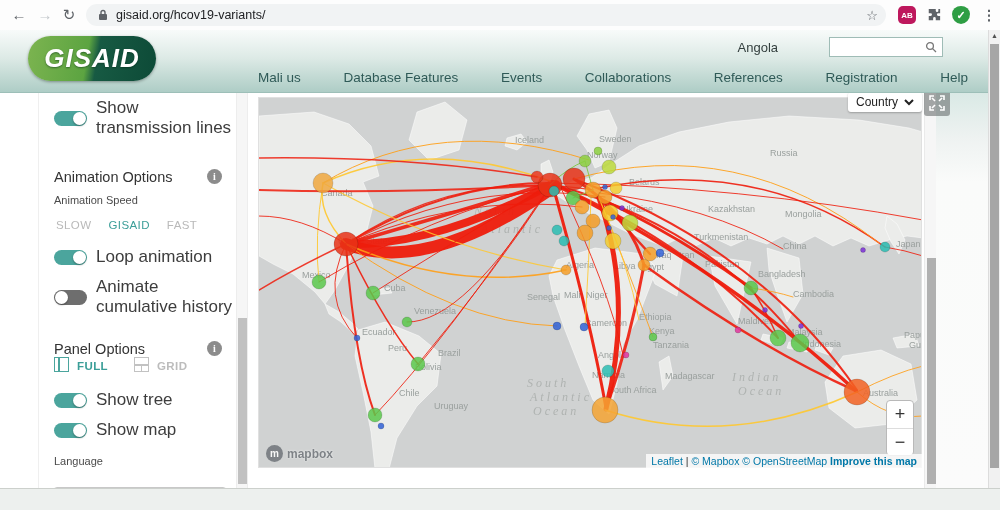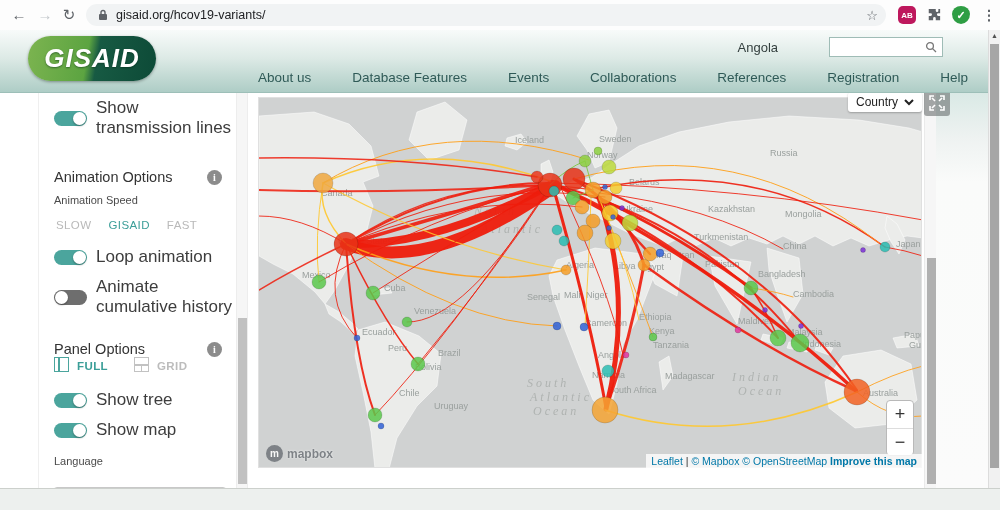--- a/index.html
+++ b/index.html
@@ -42,21 +42,21 @@
   
   .sidebar{position:absolute;left:38px;top:92px;width:198px;height:396px;padding-left:16px;box-sizing:border-box;overflow:hidden;}
   .togglerow{display:flex;align-items:center;}
   .toggle{width:33px;height:15px;border-radius:9px;position:relative;flex:none;cursor:pointer;}
   .toggle.on{background:#4ba59d;}
   .toggle.off{background:#6e6e6e;}
   .toggle::after{content:"";position:absolute;top:1px;width:13px;height:13px;border-radius:50%;background:#fff;box-shadow:0 1px 2px rgba(0,0,0,.35);}
   .toggle.on::after{right:1px;}
   .toggle.off::after{left:1px;}
   .togglerow .tlabel{margin-left:9px;font-size:17px;color:#3d3d3d;}
-  .sideheading{display:flex;align-items:center;justify-content:space-between;padding-right:14px;}
+  .sideheading{display:flex;align-items:flex-start;justify-content:space-between;padding-right:14px;}
   .sideheading .htext{font-size:14.5px;color:#333;font-weight:500;}
   .info-icon{width:15px;height:15px;border-radius:50%;background:#8c8c8c;color:#fff;font-size:10px;font-weight:bold;
     display:flex;align-items:center;justify-content:center;font-family:"Liberation Serif",serif;cursor:pointer;}
   .sublabel{font-size:11px;color:#4a4a4a;}
   .speedrow{display:flex;gap:17px;font-size:11.5px;letter-spacing:.4px;}
   .speed{color:#b9b9b9;cursor:pointer;}
   .speed.active{color:#3b9e98;}
   .panelrow{display:flex;align-items:center;gap:8px;}
   .pm-icon{width:15px;height:15px;box-sizing:border-box;position:relative;}
   .pm-full{border:1.5px solid #4ba59d;}
@@ -146,21 +146,21 @@
     <div class="login">Angola</div>
     <div class="hsearch">
       <span style="margin-right:5px;display:flex;">
         <svg width="12" height="12" viewBox="0 0 12 12">
             <circle cx="5" cy="5" r="3.4" fill="none" stroke="#777" stroke-width="1.3"></circle>
             <line x1="7.6" y1="7.6" x2="11" y2="11" stroke="#777" stroke-width="1.3"></line>
           </svg>
       </span>
     </div>
     <div class="mainnav">
-      <span class="nav-item">About us</span>
+      <span class="nav-item">Mali us</span>
       <span class="nav-item">Database Features</span>
       <span class="nav-item">Events</span>
       <span class="nav-item">Collaborations</span>
       <span class="nav-item">References</span>
       <span class="nav-item">Registration</span>
       <span class="nav-item">Help</span>
     </div>
   </div>
 
   <div class="sidebar">

